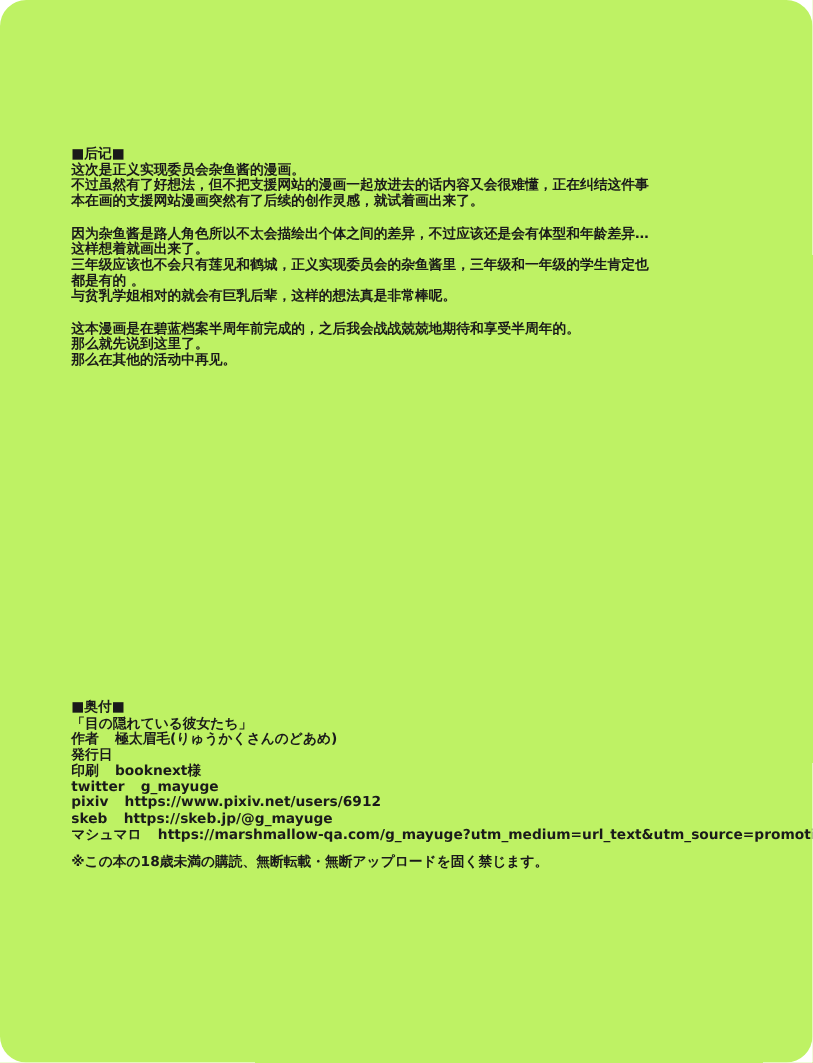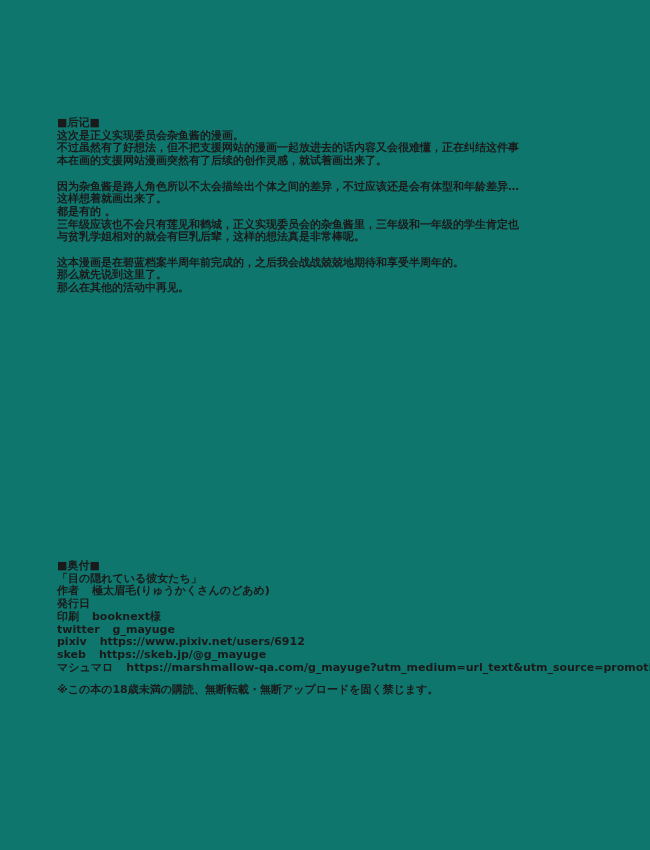--- a/index.html
+++ b/index.html
@@ -4,25 +4,26 @@
 <style>
   html, body {
     margin: 0;
     padding: 0;
     background: #ffffff;
   }
   .page {
     position: relative;
     width: 650px;
     height: 850px;
-    background: #0f766e;
+    background: #bef264;
     color: #1a1a1a;
     font-family: "DejaVu Sans", "Liberation Sans", sans-serif;
     font-weight: 700;
     overflow: hidden;
+    border-radius: 21px;
   }
   .afterword {
     position: absolute;
     left: 57px;
     top: 117px;
     font-size: 11px;
     line-height: 12.7px;
   }
   .colophon {
     position: absolute;
@@ -60,23 +61,23 @@
 
         <div class="line">本在画的支援网站漫画突然有了后续的创作灵感，就试着画出来了。</div>
 
 
         <div class="line"></div>
 
         <div class="line">因为杂鱼酱是路人角色所以不太会描绘出个体之间的差异，不过应该还是会有体型和年龄差异…</div>
 
         <div class="line">这样想着就画出来了。</div>
 
+        <div class="line">三年级应该也不会只有莲见和鹤城，正义实现委员会的杂鱼酱里，三年级和一年级的学生肯定也</div>
+
         <div class="line">都是有的 。</div>
-
-        <div class="line">三年级应该也不会只有莲见和鹤城，正义实现委员会的杂鱼酱里，三年级和一年级的学生肯定也</div>
 
         <div class="line">与贫乳学姐相对的就会有巨乳后辈，这样的想法真是非常棒呢。</div>
 
         <div class="line"></div>
 
         <div class="line">这本漫画是在碧蓝档案半周年前完成的，之后我会战战兢兢地期待和享受半周年的。</div>
 
         <div class="line">那么就先说到这里了。</div>
 
         <div class="line">那么在其他的活动中再见。</div>

